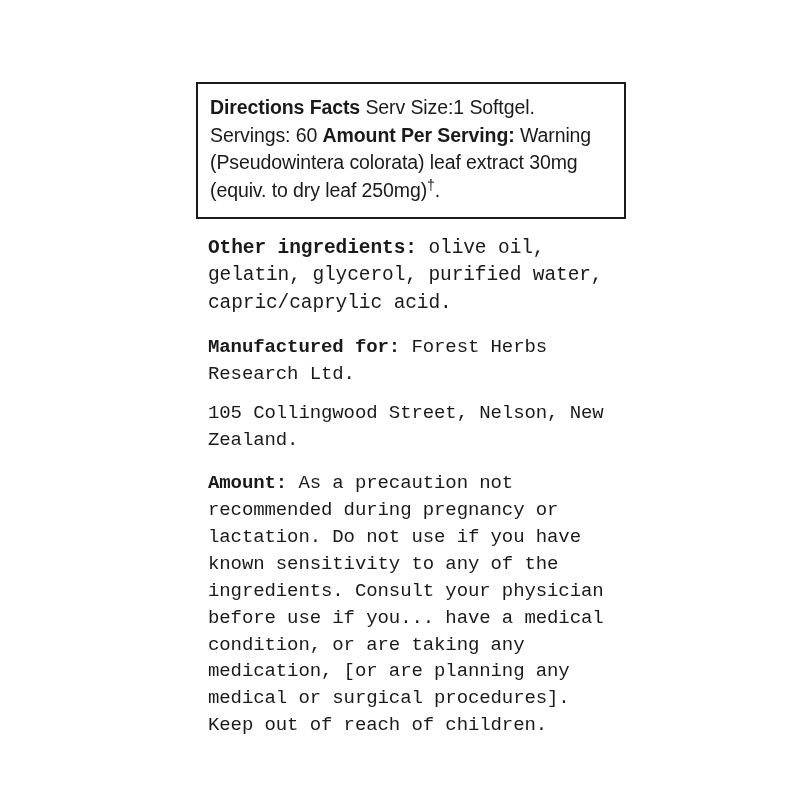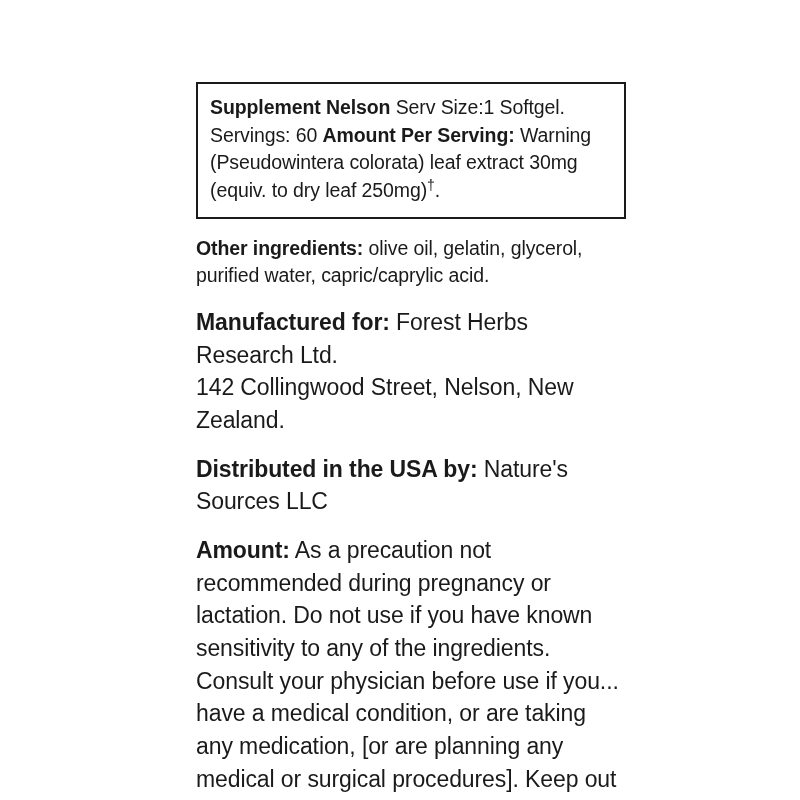--- a/index.html
+++ b/index.html
@@ -36,55 +36,55 @@
   }
   .sci {
   }
   .block {
     margin-top: 16px;
     font-size: 19.5px;
     line-height: 1.42;
     letter-spacing: -0.1px;
   }
   .block.small {
-    font-size: 23px;
+    font-size: 19px;
     line-height: 1.42;
   }
   .block.tight {
     margin-top: 13px;
   }
   .block p {
-    margin: 0;
+    margin: 12px;
+    font-family: Liberation Mono, monospace;
   }
   .sup {
     font-size: 0.72em;
     vertical-align: super;
     line-height: 0;
   }
 </style>
 </head>
 <body>
 
 <div class="label">
 
   <div class="facts-box">
-    <p><b>Supplement Nelson</b> <span>Serv Size:1 Softgel.</span> <span>Servings:</span> <span>60</span> <b>Amount Per Serving:</b> <span>Warning</span> <span class="sci">(Pseudowintera colorata)</span> <span>leaf extract 30mg</span> <span>(equiv. to dry leaf 250mg)</span><span class="sup">†</span>.<br></p>
+    <p><b>Directions Facts</b> <span>Serv Size:1 Softgel.</span> <span>Servings:</span> <span>60</span> <b>Amount Per Serving:</b> <span>Warning</span> <span class="sci">(Pseudowintera colorata)</span> <span>leaf extract 30mg</span> <span>(equiv. to dry leaf 250mg)</span><span class="sup">†</span>.<br></p>
   </div>
 
   <div class="block">
     <p><b>Other ingredients:</b> <span>olive oil, gelatin, glycerol, purified water, capric/caprylic acid.</span></p>
   </div>
 
   <div class="block small">
     <p><b>Manufactured for:</b> <span>Forest Herbs Research Ltd.</span></p>
-    <p>142 Collingwood Street, Nelson, New Zealand.</p>
+    <p>105 Collingwood Street, Nelson, New Zealand.</p>
   </div>
 
   <div class="block small">
-    <p><b>Distributed in the USA by:</b> <span>Nature's Sources LLC</span></p>
   </div>
 
 
 
 
   <div class="block small">
     <p><b>Amount:</b> <span>As a precaution not recommended during pregnancy or lactation. Do not use if you have known sensitivity to any of the ingredients. Consult your physician before use if you... have a medical condition, or are taking any medication, [or are planning any medical or surgical procedures]. Keep out of reach of children.</span></p>
   </div>
 
 </div>

